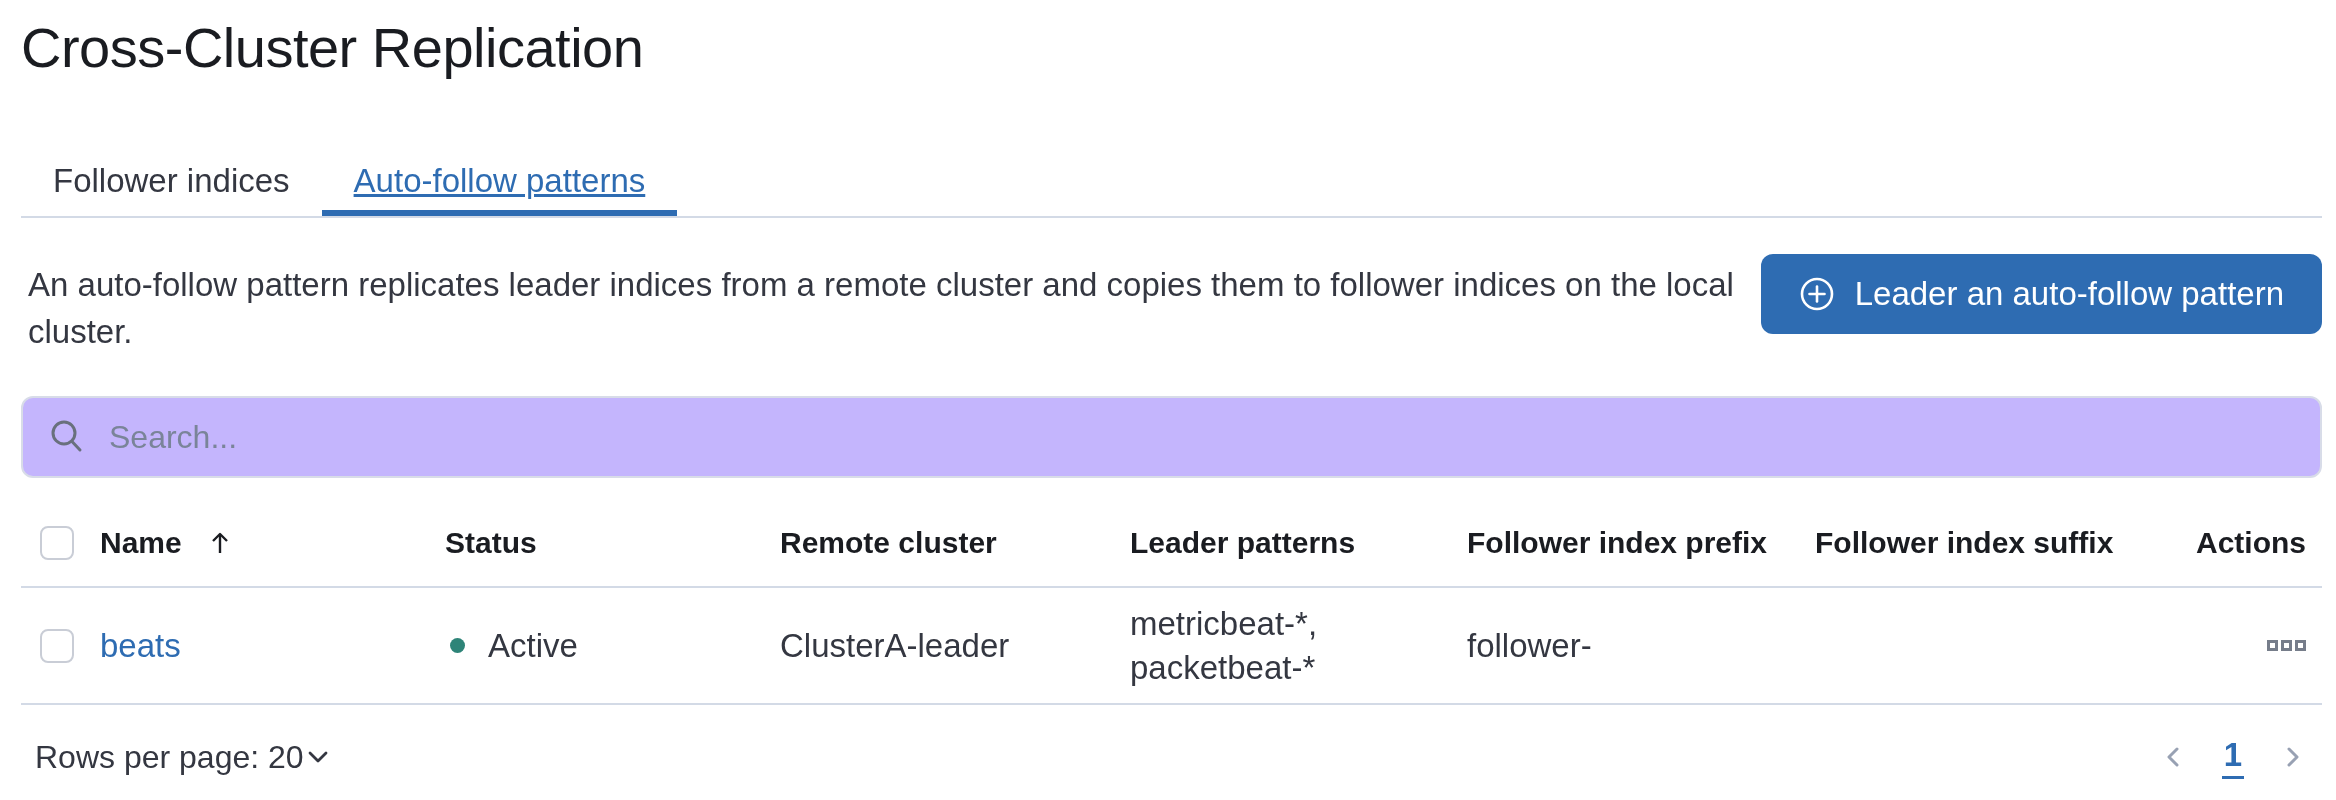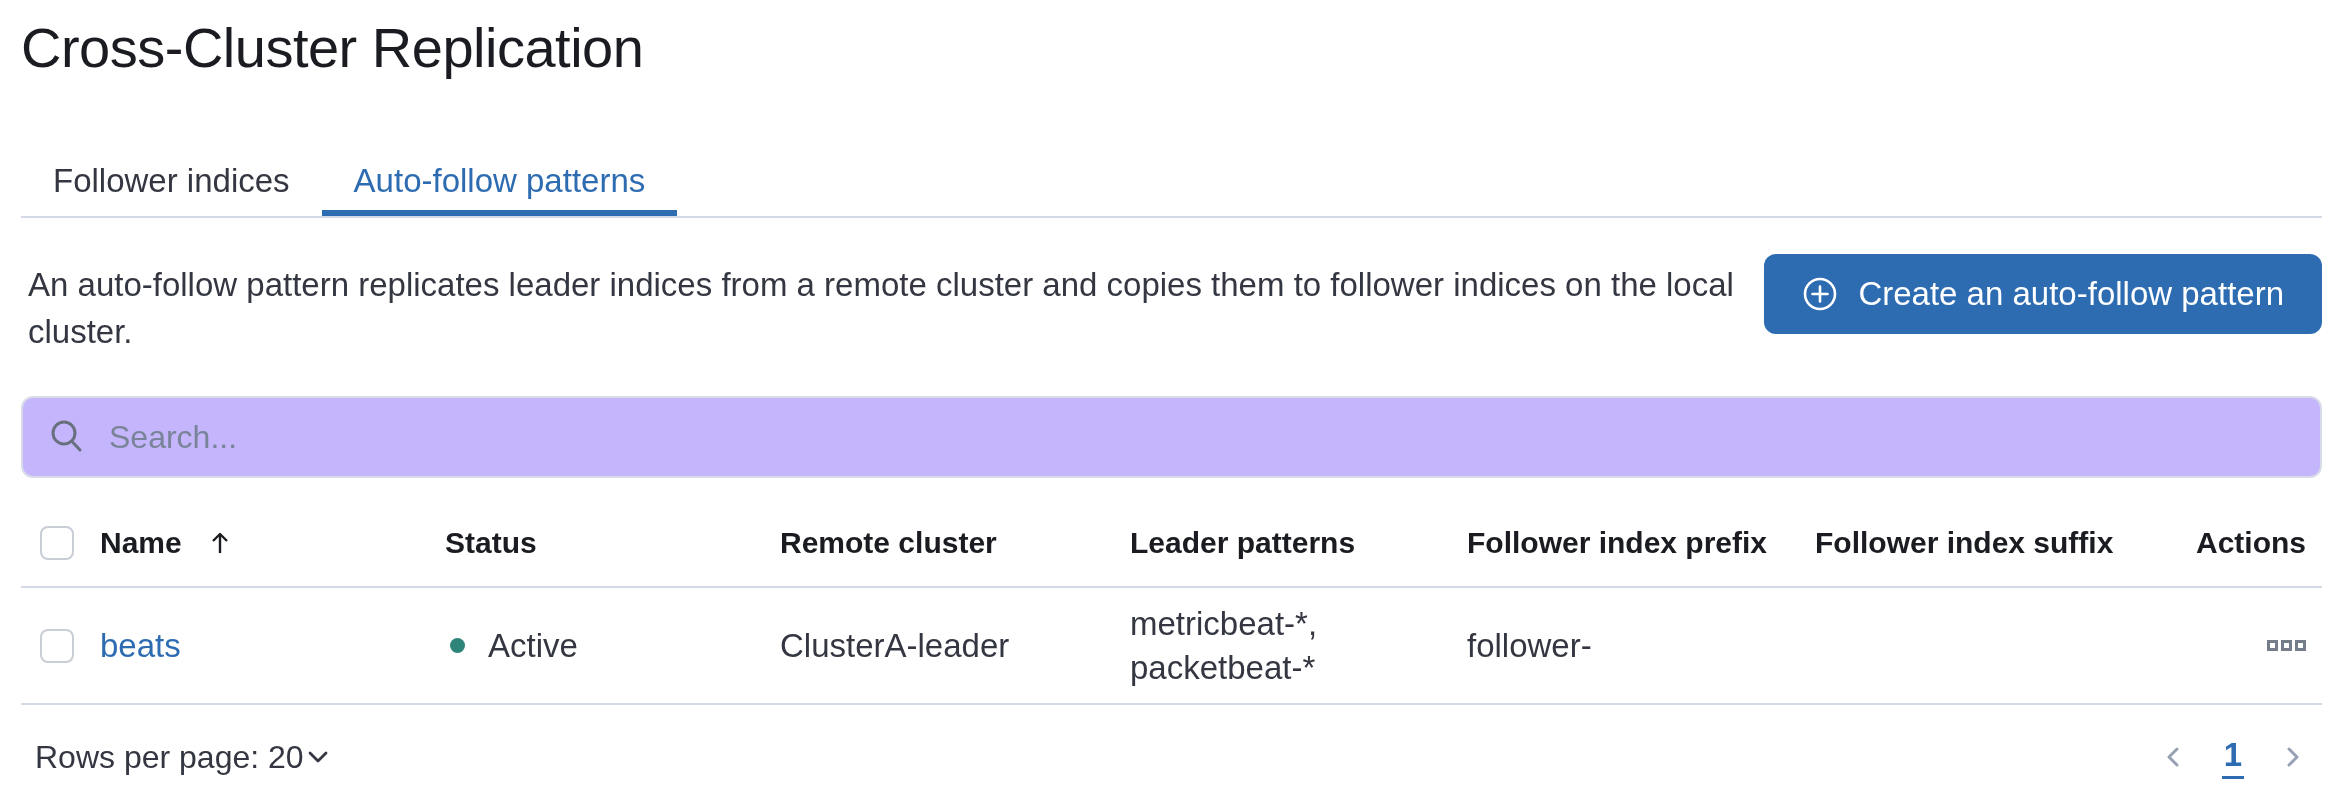--- a/index.html
+++ b/index.html
@@ -17,21 +17,21 @@
   .page{padding:0 14px 0 21px;width:100%;height:100%;}
 
   
   h1.page-title{margin:12px 0 0 0;font-size:56px;line-height:72px;font-weight:400;
     letter-spacing:-0.5px;color:var(--heading);}
 
   
   .tabs{display:flex;margin-top:62px;border-bottom:2px solid var(--divider);}
   .tab{padding:0 32px;height:70px;display:flex;align-items:center;font-size:33px;
     color:var(--text);cursor:pointer;}
-  .tab.active{color:var(--primary);box-shadow:inset 0 -6px 0 var(--primary);}
+  .tab.active{color:var(--primary);box-shadow:inset 0 -6px 0 var(--primary);text-decoration:underline;}
 
   
   .intro{display:flex;align-items:flex-start;margin-top:36px;}
   .desc{margin:7px;width:1740px;font-size:33px;line-height:47px;color:var(--text);}
   .create-btn{margin-left:auto;display:inline-flex;align-items:center;gap:20px;
     background:var(--primary);color:#ffffff;border:none;border-radius:12px;
     height:80px;padding:0 38px;font-size:33px;font-family:inherit;cursor:pointer;white-space:nowrap;}
 
   
   .search-box{margin-top:34px;height:82px;border:2px solid #d8dce8;border-radius:12px;
@@ -83,21 +83,21 @@
   </div>
 
   <div class="intro">
     <p class="desc">An auto-follow pattern replicates leader indices from a remote cluster and copies them to follower indices on the local cluster.</p>
     <button class="create-btn">
       <svg width="36" height="36" viewBox="0 0 36 36">
         <circle cx="18" cy="18" r="15" fill="none" stroke="#ffffff" stroke-width="2.6"></circle>
         <line x1="18" y1="10.5" x2="18" y2="25.5" stroke="#ffffff" stroke-width="2.6" stroke-linecap="round"></line>
         <line x1="10.5" y1="18" x2="25.5" y2="18" stroke="#ffffff" stroke-width="2.6" stroke-linecap="round"></line>
       </svg>
-      <span>Create an auto-follow pattern</span>
+      <span>Leader an auto-follow pattern</span>
     </button>
   </div>
 
   <div class="search-box">
     <svg width="40" height="40" viewBox="0 0 40 40">
       <circle cx="17" cy="16" r="11" fill="none" stroke="#69707d" stroke-width="3"></circle>
       <line x1="25" y1="24.5" x2="33" y2="33" stroke="#69707d" stroke-width="3" stroke-linecap="round"></line>
     </svg>
     <input type="text" placeholder="Search..." style="">
   </div>

